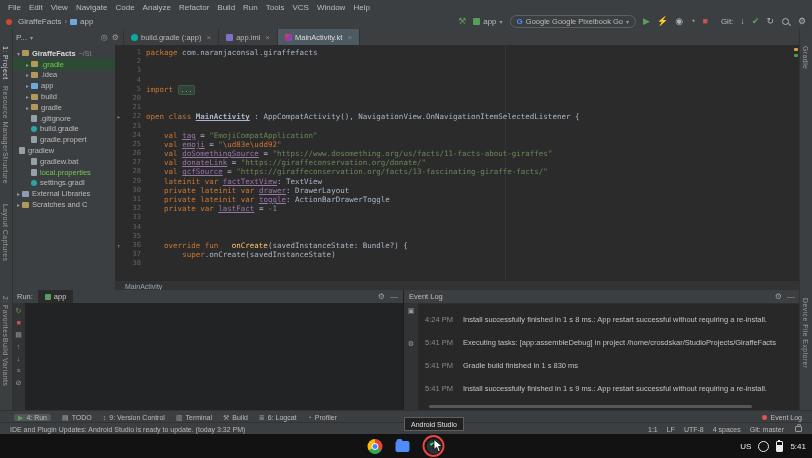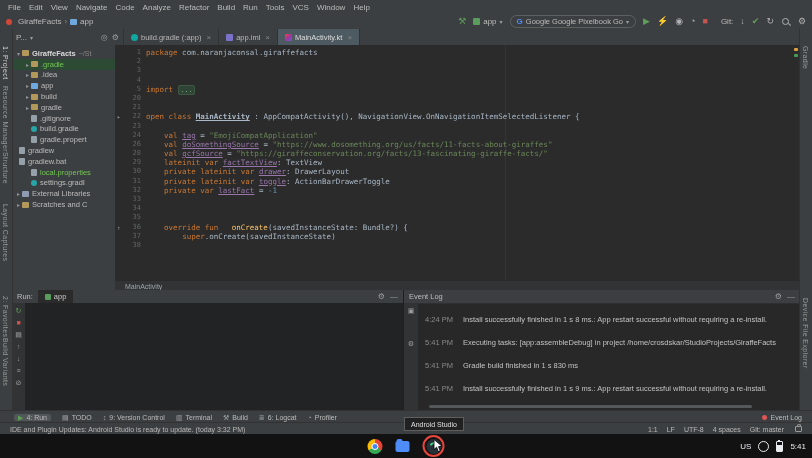--- a/index.html
+++ b/index.html
@@ -282,21 +282,21 @@
         <div class="tree-row" style="padding-left: 12px;">
           <span class="arrow"></span>
           <span class="tree-icon ti-file"></span>
           <span class="tree-label">gradle.propert</span>
         </div>
         <div class="tree-row" style="">
           <span class="arrow"></span>
           <span class="tree-icon ti-file"></span>
           <span class="tree-label">gradlew</span>
         </div>
-        <div class="tree-row" style="">
+        <div class="tree-row" style="padding-left: 12px;">
           <span class="arrow"></span>
           <span class="tree-icon ti-file"></span>
           <span class="tree-label">gradlew.bat</span>
         </div>
         <div class="tree-row" style="padding-left: 12px;">
           <span class="arrow"></span>
           <span class="tree-icon ti-file"></span>
           <span class="tree-label green">local.properties</span>
         </div>
         <div class="tree-row" style="padding-left: 12px;">
@@ -323,21 +323,23 @@
         <div class="code-line"><span class="gutter">1</span><span class="code-text"><span class="s-kw">package</span><span class="s-plain"> com.naranjaconsal.giraffefacts</span></span></div>
         <div class="code-line"><span class="gutter">2</span><span class="code-text"></span></div>
         <div class="code-line"><span class="gutter">3</span><span class="code-text"></span></div>
         <div class="code-line"><span class="gutter">4</span><span class="code-text"></span></div>
         <div class="code-line"><span class="gutter">5</span><span class="code-text"><span class="s-kw">import </span><span class="s-fold">...</span></span></div>
         <div class="code-line"><span class="gutter">20</span><span class="code-text"></span></div>
         <div class="code-line"><span class="gutter">21</span><span class="code-text"></span></div>
         <div class="code-line"><span class="gutter">22<span class="gutter-icon">▸</span></span><span class="code-text"><span class="s-kw">open class</span><span class="s-plain"> </span><span class="s-cls">MainActivity</span><span class="s-plain"> : AppCompatActivity(), NavigationView.OnNavigationItemSelectedListener {</span></span></div>
         <div class="code-line"><span class="gutter">23</span><span class="code-text"></span></div>
         <div class="code-line"><span class="gutter">24</span><span class="code-text"><span class="s-plain">    </span><span class="s-kw">val</span><span class="s-plain"> </span><span class="s-prop">tag</span><span class="s-plain"> = </span><span class="s-str">"EmojiCompatApplication"</span></span></div>
+        <div class="code-line"><span class="gutter">25</span><span class="code-text"><span class="s-plain">    </span><span class="s-kw">val</span><span class="s-plain"> </span><span class="s-prop">emoji</span><span class="s-plain"> = </span><span class="s-str">"</span><span class="s-esc">\ud83e\udd92</span><span class="s-str">"</span></span></div>
         <div class="code-line"><span class="gutter">26</span><span class="code-text"><span class="s-plain">    </span><span class="s-kw">val</span><span class="s-plain"> </span><span class="s-prop">doSomethingSource</span><span class="s-plain"> = </span><span class="s-str">"https://www.dosomething.org/us/facts/11-facts-about-giraffes"</span></span></div>
+        <div class="code-line"><span class="gutter">27</span><span class="code-text"><span class="s-plain">    </span><span class="s-kw">val</span><span class="s-plain"> </span><span class="s-prop">donateLink</span><span class="s-plain"> = </span><span class="s-str">"https://giraffeconservation.org/donate/"</span></span></div>
         <div class="code-line"><span class="gutter">28</span><span class="code-text"><span class="s-plain">    </span><span class="s-kw">val</span><span class="s-plain"> </span><span class="s-prop">gcfSource</span><span class="s-plain"> = </span><span class="s-str">"https://giraffeconservation.org/facts/13-fascinating-giraffe-facts/"</span></span></div>
         <div class="code-line"><span class="gutter">29</span><span class="code-text"><span class="s-plain">    </span><span class="s-kw">lateinit var</span><span class="s-plain"> </span><span class="s-prop">factTextView</span><span class="s-plain">: TextView</span></span></div>
         <div class="code-line"><span class="gutter">30</span><span class="code-text"><span class="s-plain">    </span><span class="s-kw">private lateinit var</span><span class="s-plain"> </span><span class="s-prop">drawer</span><span class="s-plain">: DrawerLayout</span></span></div>
         <div class="code-line"><span class="gutter">31</span><span class="code-text"><span class="s-plain">    </span><span class="s-kw">private lateinit var</span><span class="s-plain"> </span><span class="s-prop">toggle</span><span class="s-plain">: ActionBarDrawerToggle</span></span></div>
         <div class="code-line"><span class="gutter">32</span><span class="code-text"><span class="s-plain">    </span><span class="s-kw">private var</span><span class="s-plain"> </span><span class="s-prop">lastFact</span><span class="s-plain"> = </span><span class="s-num">-1</span></span></div>
         <div class="code-line"><span class="gutter">33</span><span class="code-text"></span></div>
         <div class="code-line"><span class="gutter">34</span><span class="code-text"></span></div>
         <div class="code-line"><span class="gutter">35</span><span class="code-text"></span></div>
         <div class="code-line"><span class="gutter">36<span class="gutter-icon">↑</span></span><span class="code-text"><span class="s-plain">    </span><span class="s-kw">override fun</span><span class="s-plain"> </span><span class="s-fn">onCreate</span><span class="s-plain">(savedInstanceState: Bundle?) {</span></span></div>
         <div class="code-line"><span class="gutter">37</span><span class="code-text"><span class="s-plain">        </span><span class="s-kw">super</span><span class="s-plain">.onCreate(savedInstanceState)</span></span></div>

